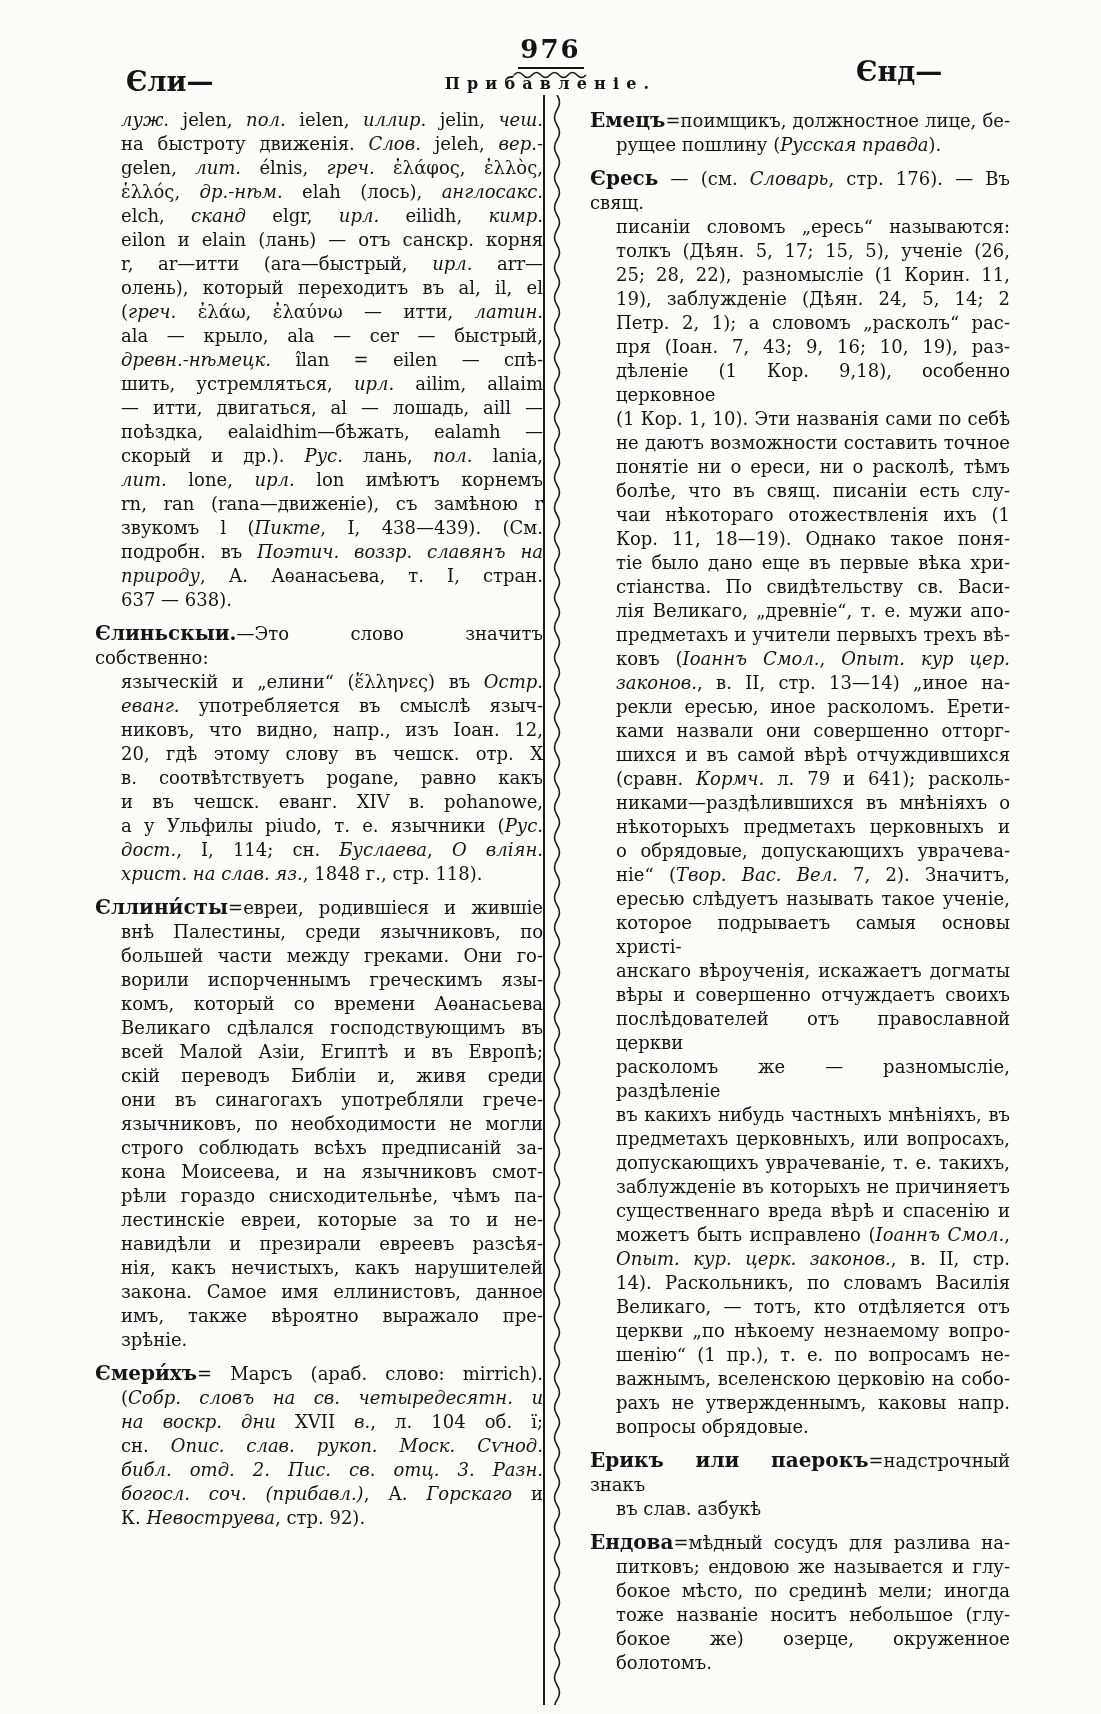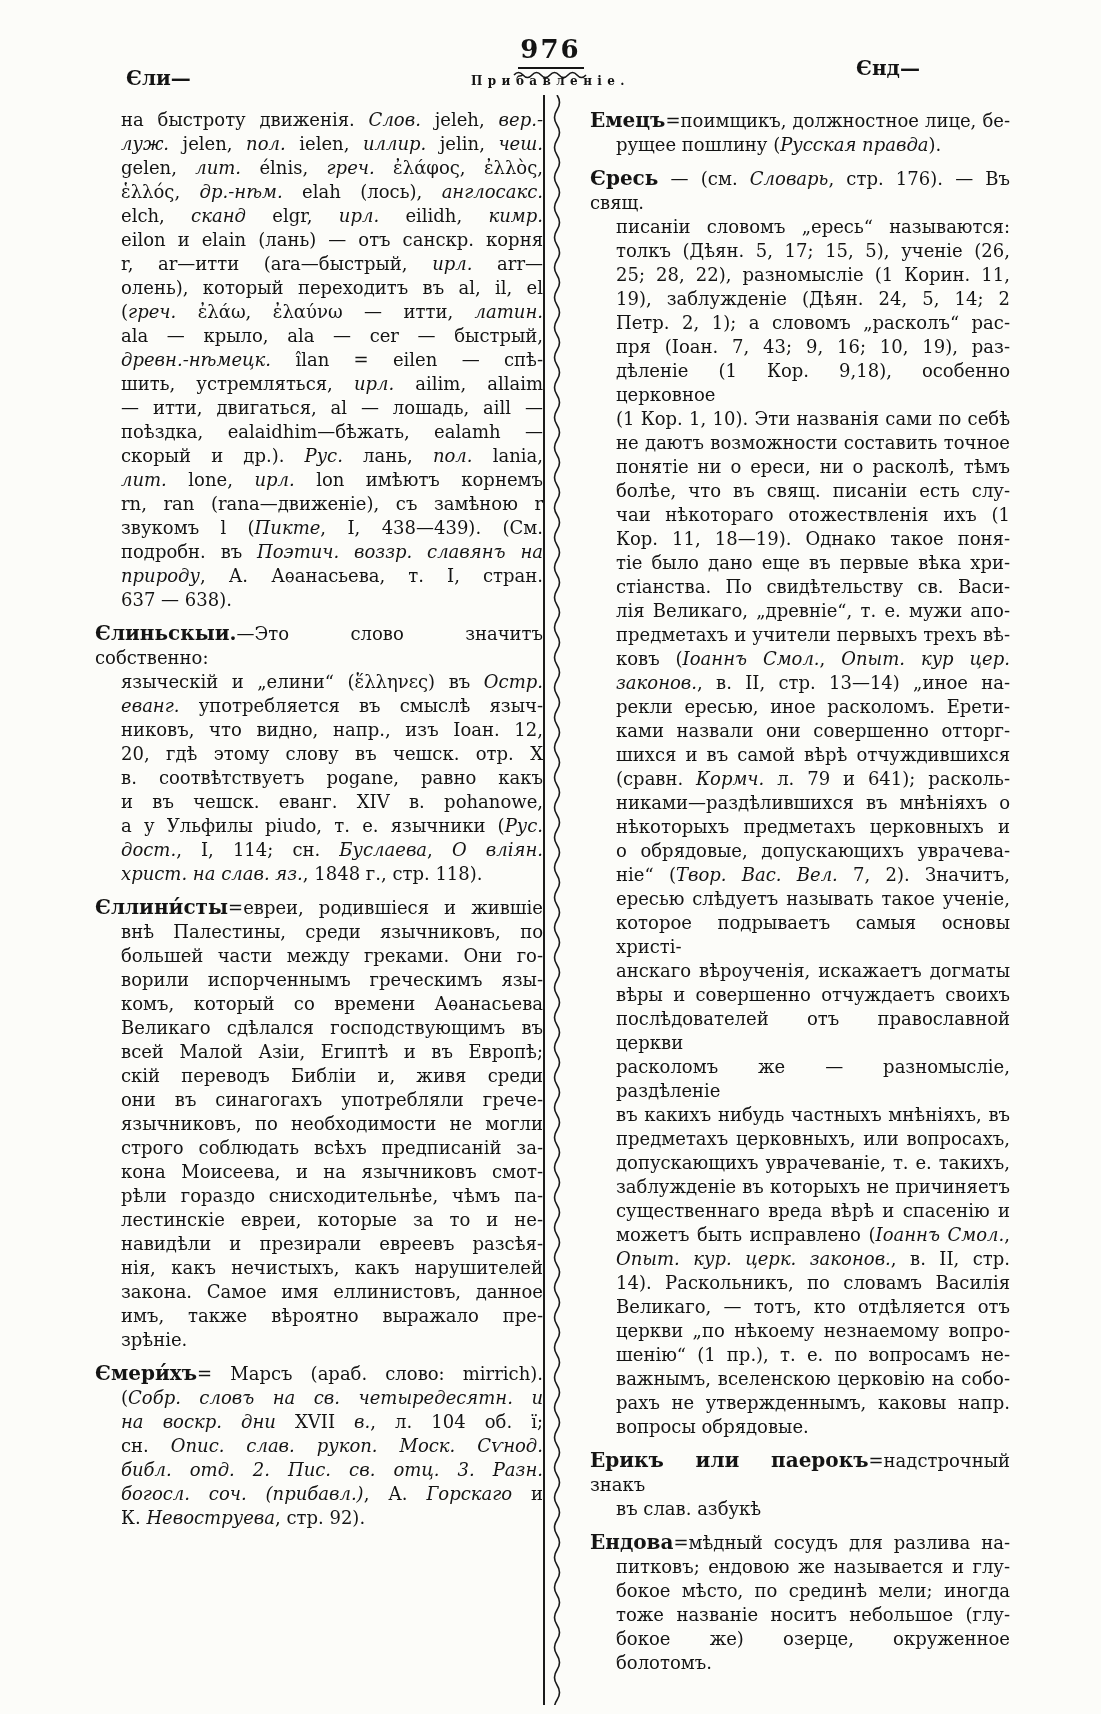--- a/index.html
+++ b/index.html
@@ -11,26 +11,26 @@
   }
   .page{
     position:relative;width:1101px;height:1714px;
     background:#fcfcf9;overflow:hidden;text-decoration:underline;
   }
   
   .pagenum-wrap{position:absolute;top:34px;left:0;right:0;text-align:center;}
   .pagenum{font-size:26px;font-weight:bold;letter-spacing:2px;}
   .pagenum-rule{width:66px;height:2px;background:#151515;margin:3px auto 1px auto;}
   .pagenum-wave{display:block;margin:0 auto;}
-  .running-head{position:absolute;font-size:20px;font-weight:bold;text-align:right;}
+  .running-head{position:absolute;font-size:27px;font-weight:bold;text-align:right;}
   .rh-left{left:126px;top:66px;}
   .rh-right{left:828px;top:56px;margin-left:28px;}
   .section-title{
     position:absolute;top:74px;left:0;right:0;text-align:center;
-    font-size:12px;font-weight:bold;letter-spacing:0.45em;
+    font-size:16px;font-weight:bold;letter-spacing:0.45em;
   }
   
   .column{position:absolute;top:108px;font-size:18px;}
   .col-left{left:95px;width:448px;}
   .col-right{left:590px;width:420px;}
   .entry{margin-bottom:9px;}
   .ln{
     margin-left:26px;
     line-height:24px;min-height:24px;
     text-align:justify;text-align-last:justify;
@@ -59,22 +59,22 @@
       <path d="M2 5 q4.5 -5 9 0 t9 0 t9 0 t9 0 t9 0 t9 0 t9 0 t9 0" fill="none" stroke="#161616" stroke-width="1.6"></path>
     </svg>
   </div>
 
   <div class="running-head rh-left">Єли—</div>
   <div class="section-title">Прибавленіе.</div>
   <div class="running-head rh-right">Єнд—</div>
 
   <div class="column col-left">
       <div class="entry">
+        <div class="ln"><i>луж.</i> jelen, <i>пол.</i> ielen, <i>иллир.</i> jelin, <i>чеш.</i></div>
         <div class="ln">на быстроту движенія. <i>Слов.</i> jeleh, <i>вер.-</i></div>
-        <div class="ln"><i>луж.</i> jelen, <i>пол.</i> ielen, <i>иллир.</i> jelin, <i>чеш.</i></div>
         <div class="ln">gelen, <i>лит.</i> élnis, <i>греч.</i> ἐλάφος, ἐλλὸς,</div>
         <div class="ln">ἑλλός, <i>др.-нѣм.</i> elah (лось), <i>англосакс.</i></div>
         <div class="ln">elch, <i>сканд</i> elgr, <i>ирл.</i> eilidh, <i>кимр.</i></div>
         <div class="ln">eilon и elain (лань) — отъ санскр. корня</div>
         <div class="ln">r, ar—итти (ara—быстрый, <i>ирл.</i> arr—</div>
         <div class="ln">олень), который переходитъ въ al, il, el</div>
         <div class="ln">(<i>греч.</i> ἐλάω, ἐλαύνω — итти, <i>латин.</i></div>
         <div class="ln">ala — крыло, ala — cer — быстрый,</div>
         <div class="ln"><i>древн.-нѣмецк.</i> îlan = eilen — спѣ-</div>
         <div class="ln">шить, устремляться, <i>ирл.</i> ailim, allaim</div>

